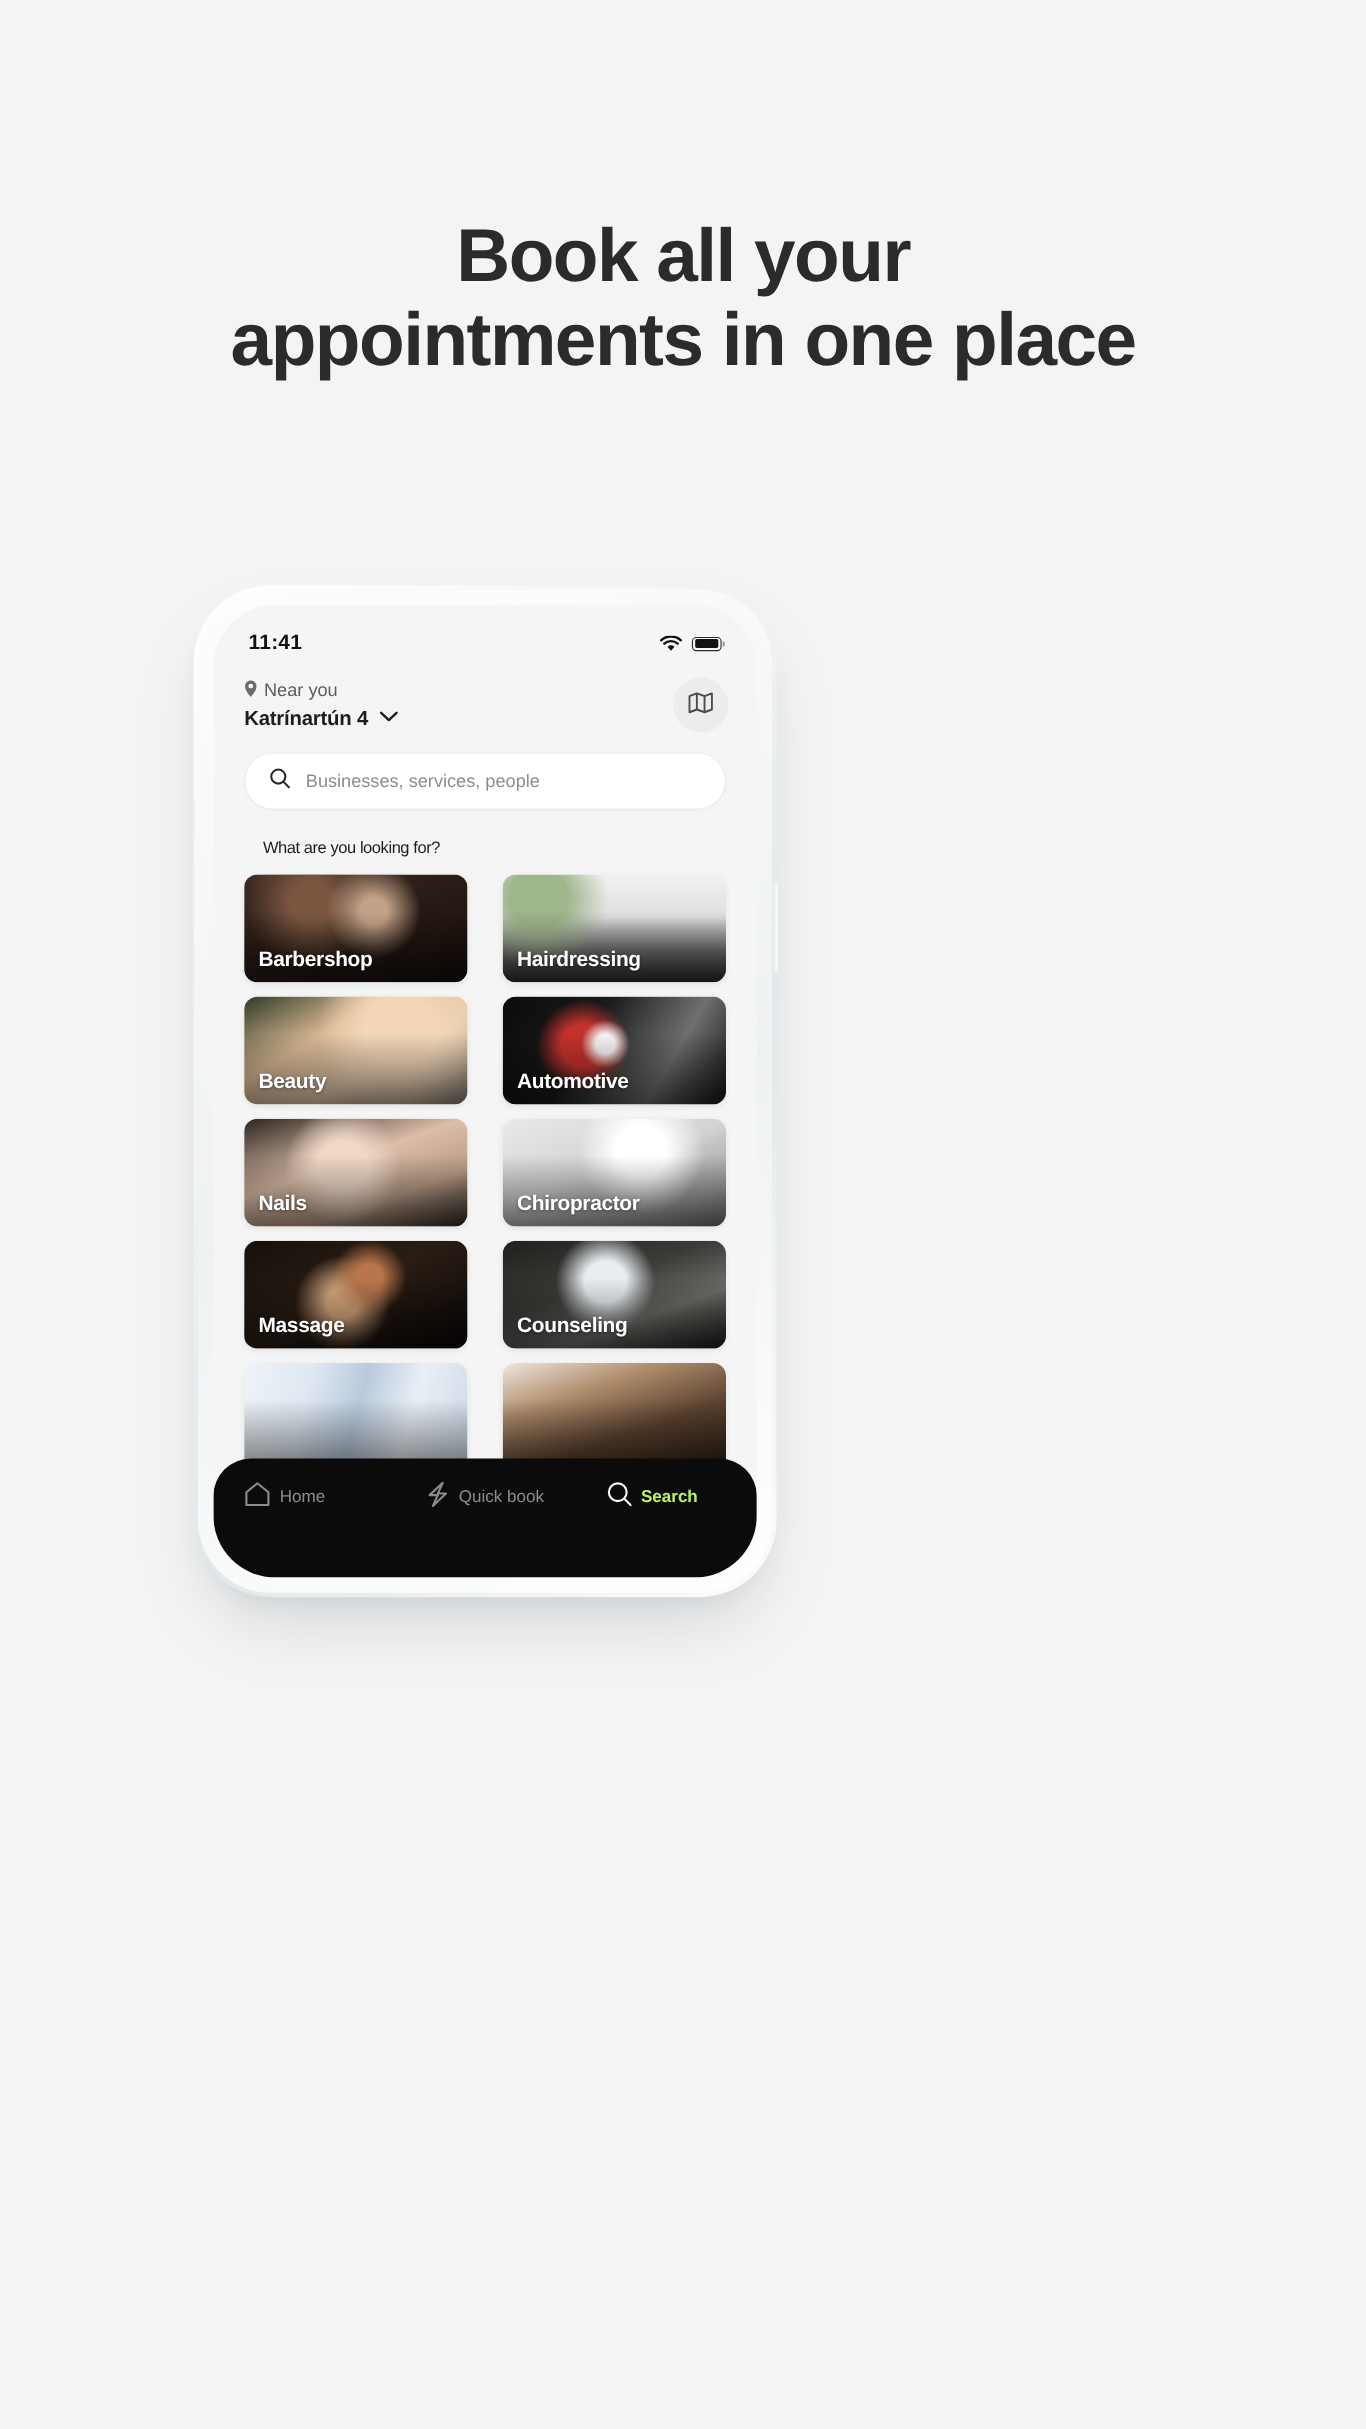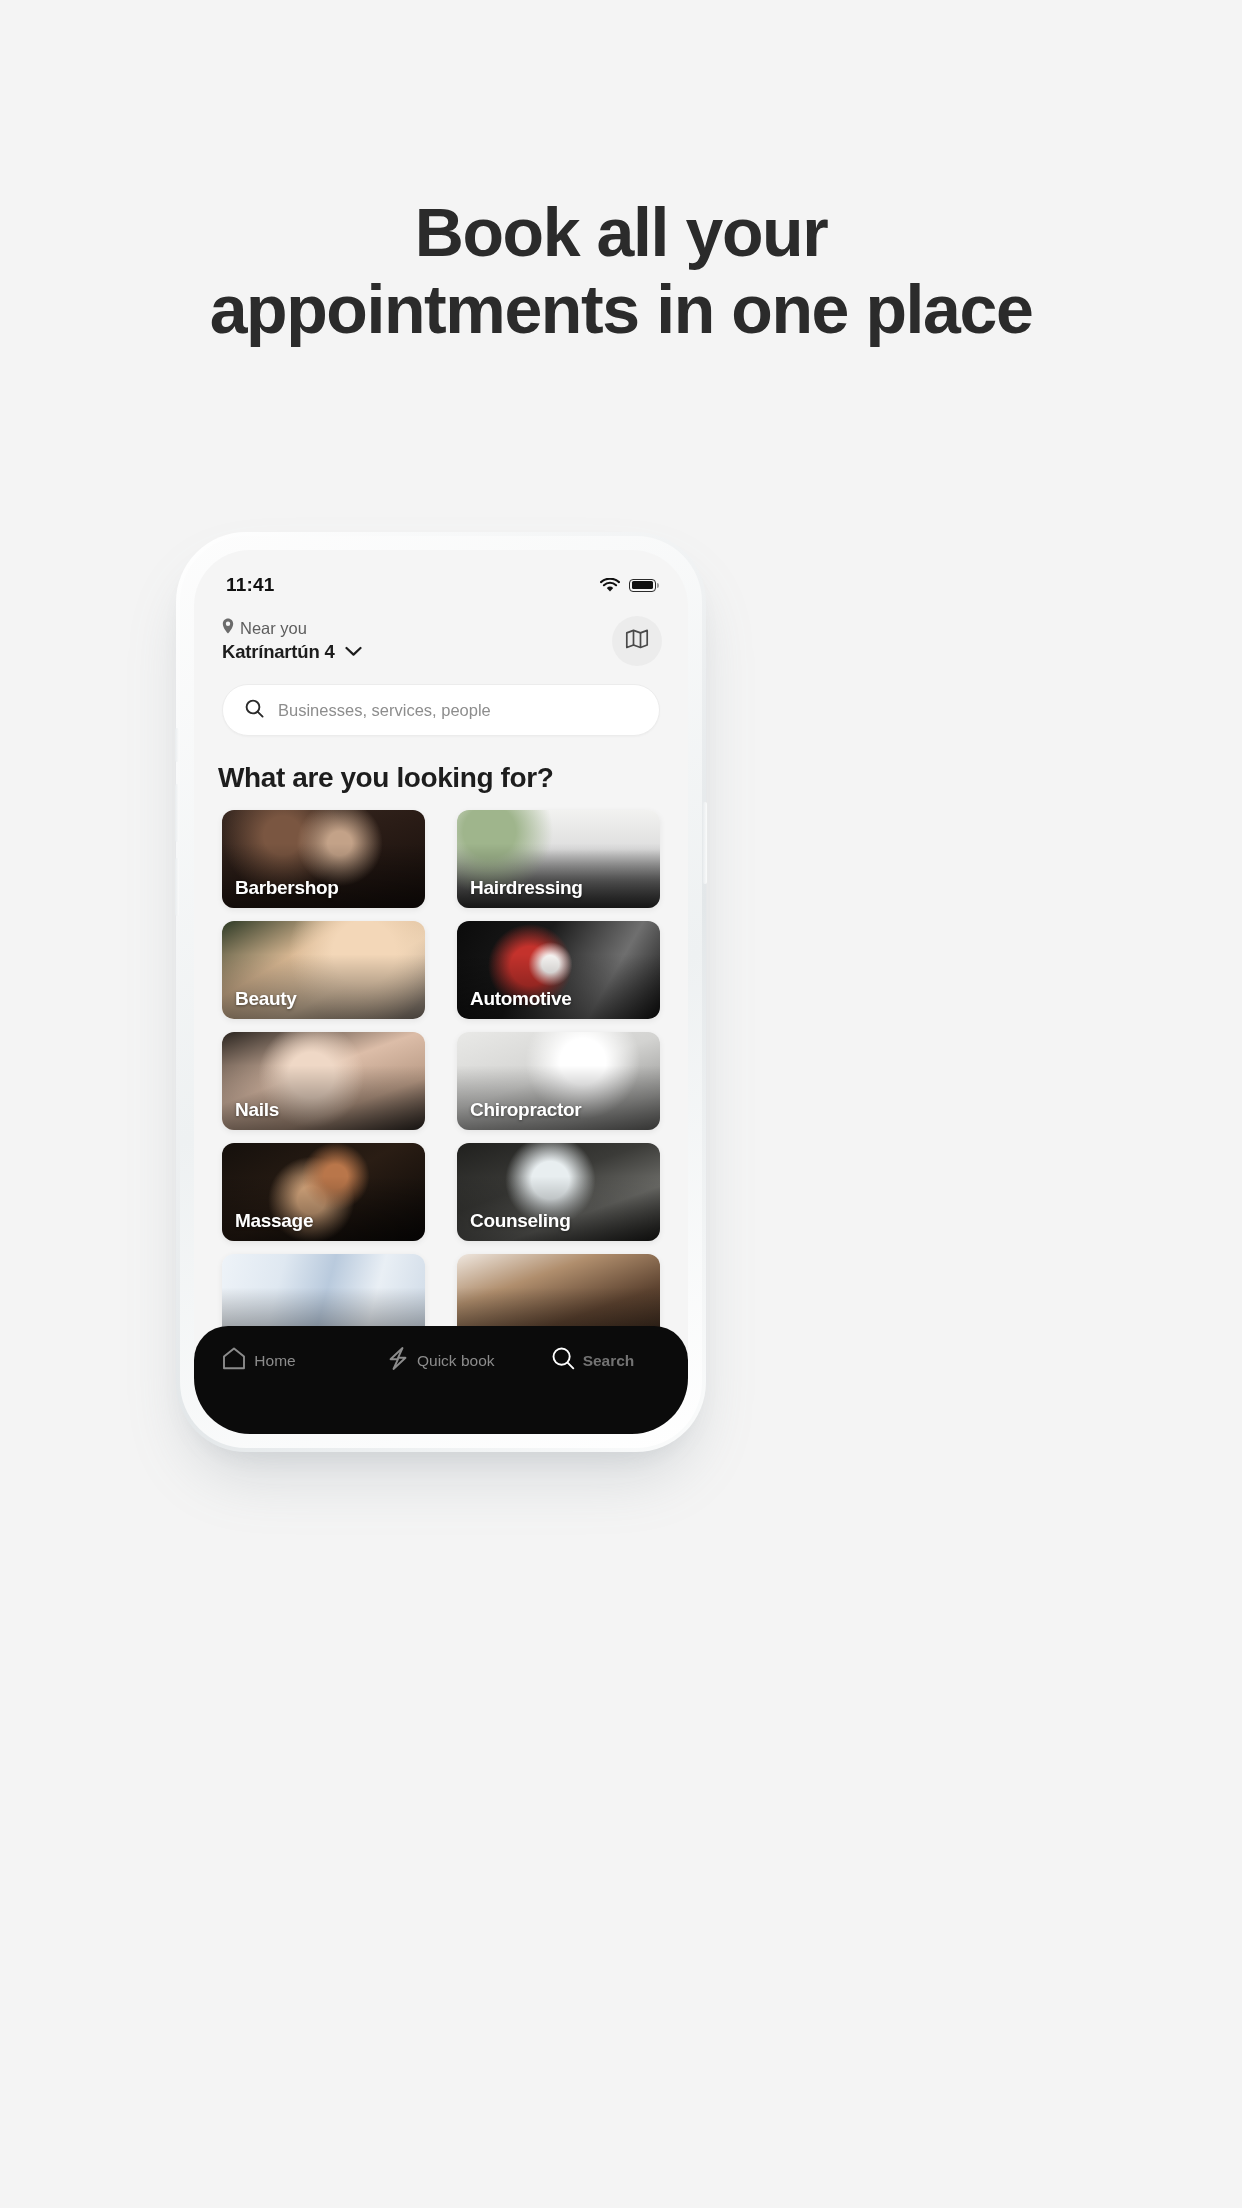--- a/index.html
+++ b/index.html
@@ -137,22 +137,22 @@
   .searchbar input {
     border: none; outline: none; background: transparent;
     font-family: "Liberation Sans", sans-serif;
     font-size: 16.5px; color: #8a8a8a;
     width: 100%;
   }
   .searchbar input::placeholder { color: #8d8d8d; }
 
   
   .sect-title {
-    margin: 26px 28px 0 24px;
-    font-size: 28px; font-weight: 700; color: #1d1d1d;
+    margin: 26px 28px 0 45px;
+    font-size: 15px; font-weight: 400; color: #1d1d1d;
     letter-spacing: -0.4px;
   }
 
   
   .grid {
     margin: 16px 28px 0 28px;
     display: grid;
     grid-template-columns: 1fr 1fr;
     gap: 13px 32px;
   }
@@ -219,21 +219,21 @@
     display: flex;
     align-items: flex-start;
     justify-content: space-around;
     padding-top: 20px;
   }
   .navitem {
     display: flex; flex-direction: row; align-items: center; gap: 7px;
     width: 110px;
   }
   .navitem .nlabel { font-size: 15.5px; color: #8c8c8c; }
-  .navitem.active .nlabel { color: #737373; font-weight: 700; }
+  .navitem.active .nlabel { color: #bef264; font-weight: 700; }
 </style>
 </head>
 <body>
 
 <div class="page">
 
   <div class="headline">
     <span class="ln">Book all your</span>
     <span class="ln">appointments in one place</span>
   </div>

